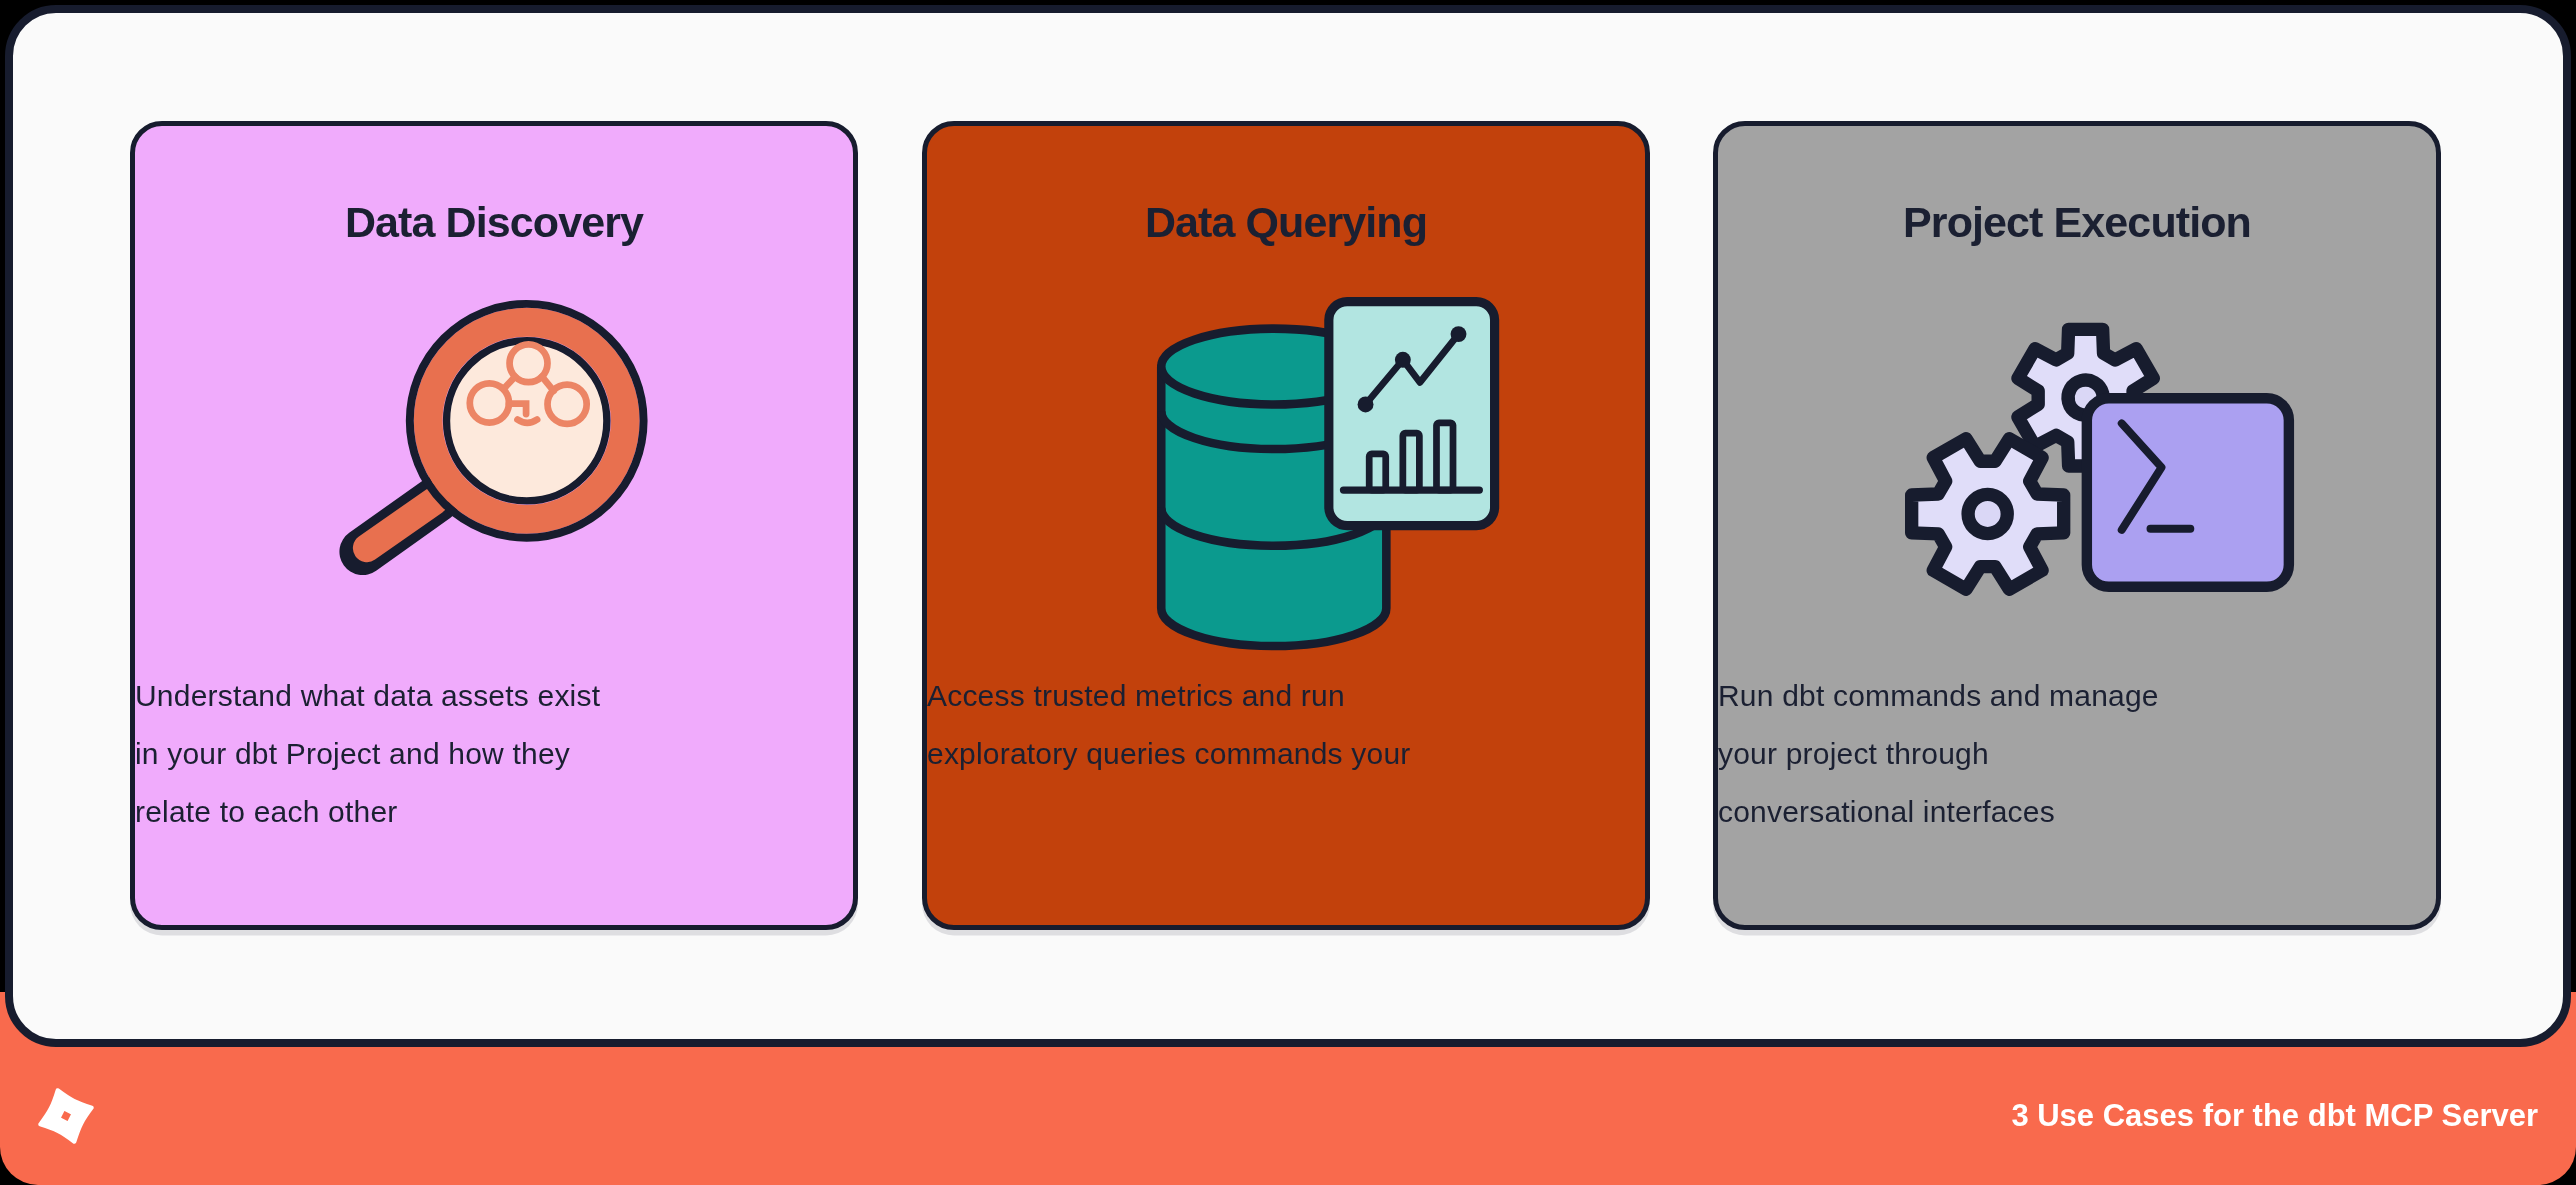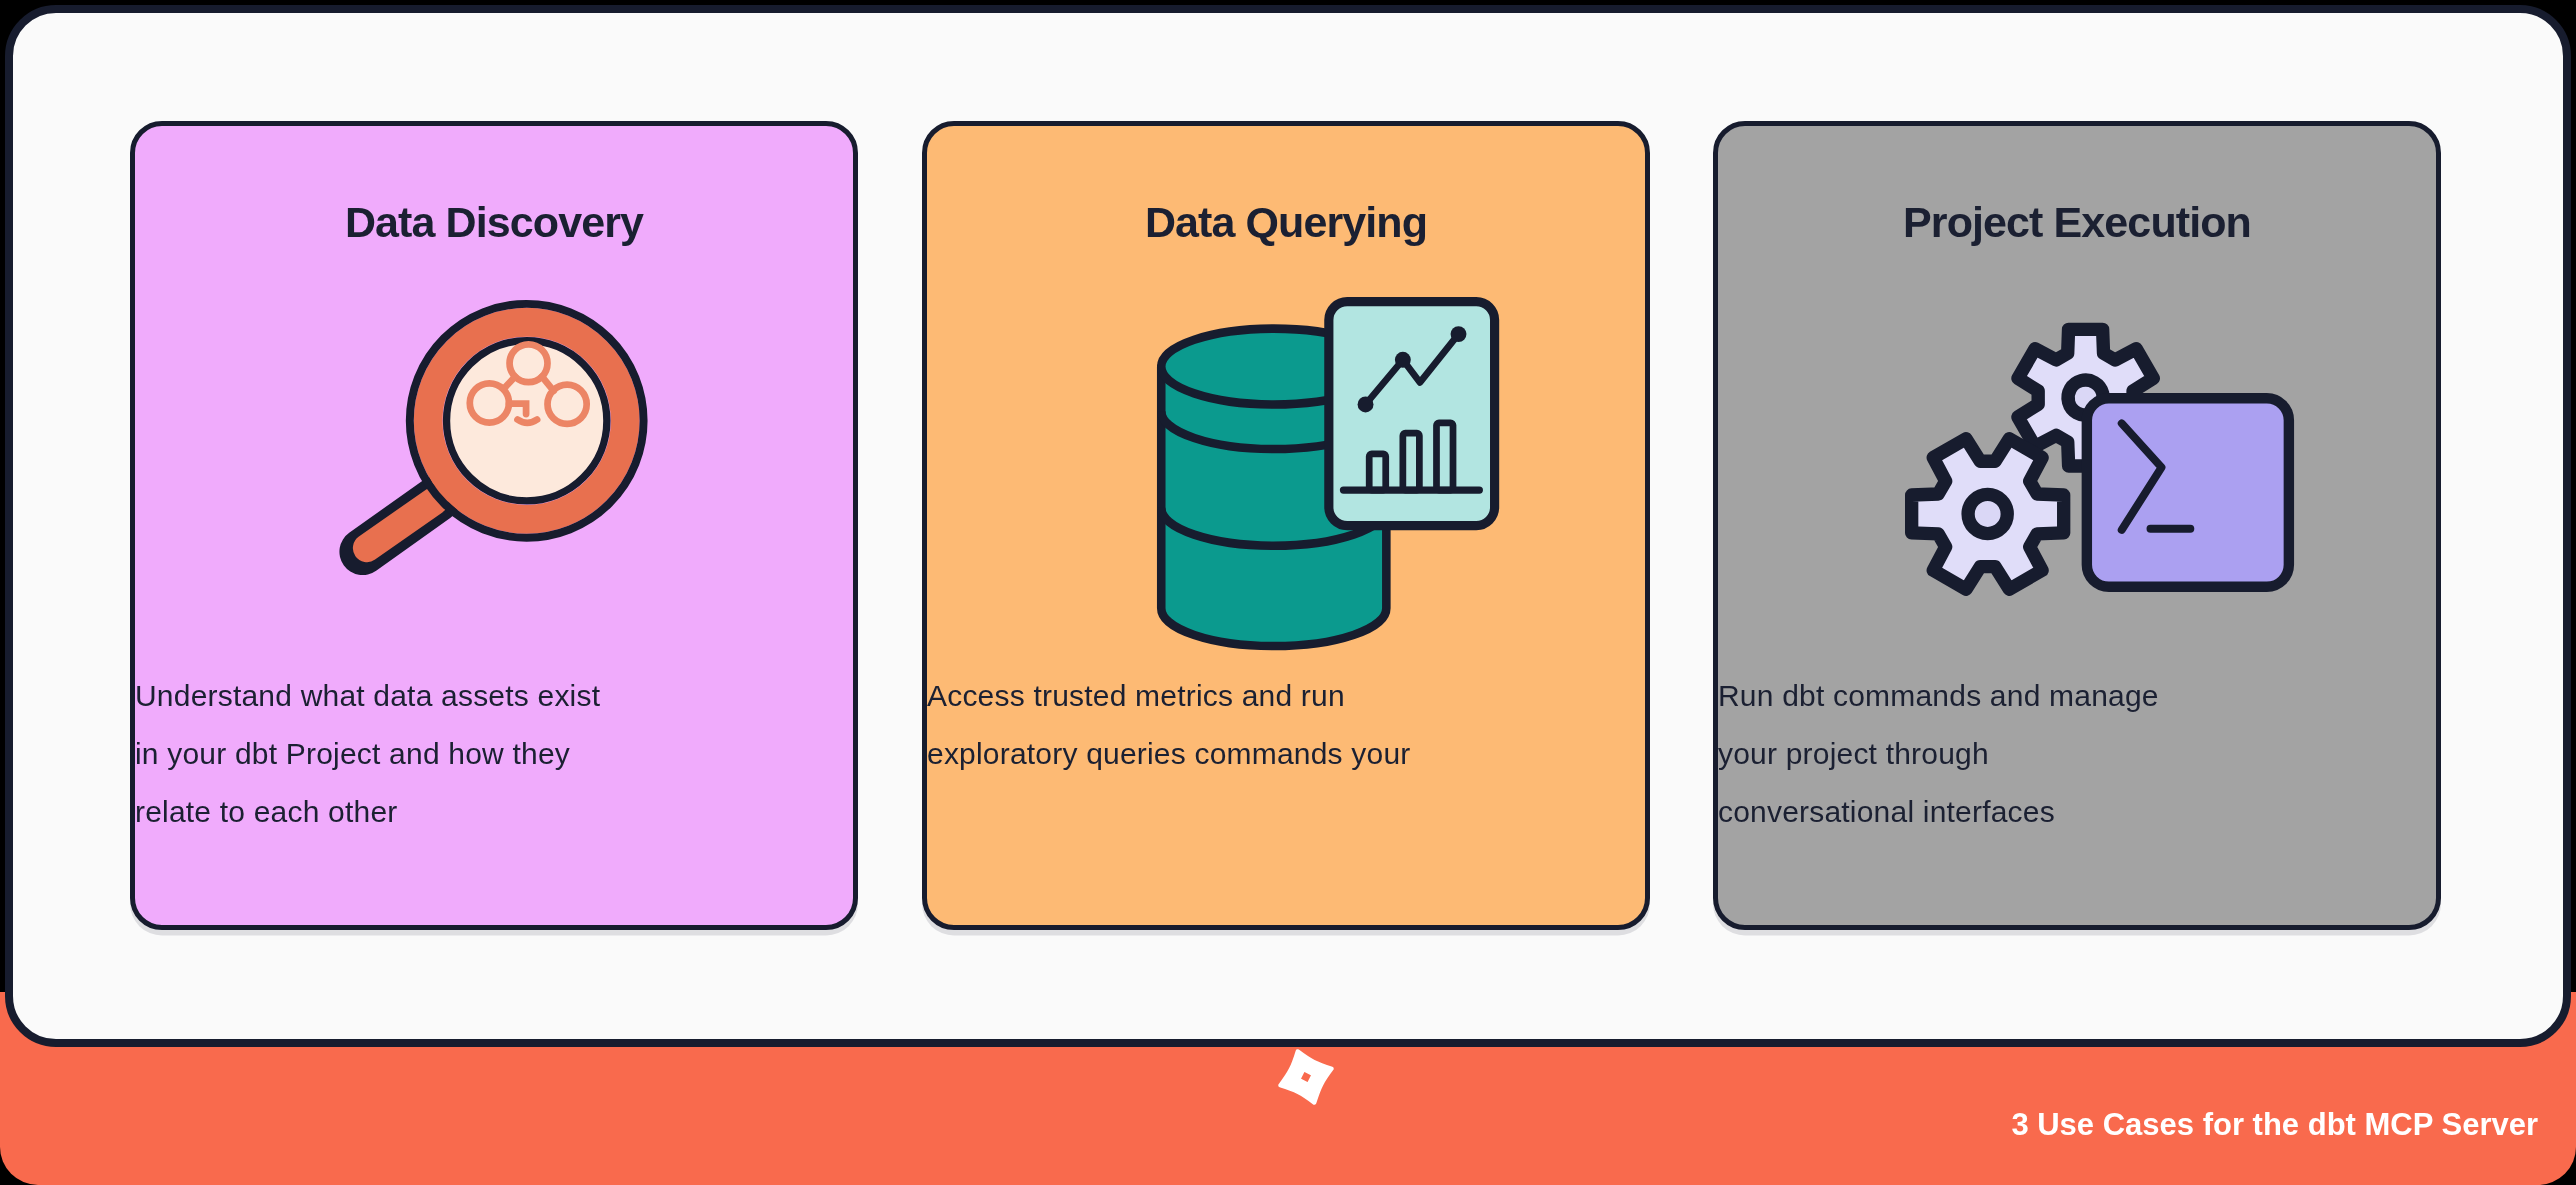--- a/index.html
+++ b/index.html
@@ -8,32 +8,32 @@
   
   .orange-band{position:absolute;left:0;right:0;top:992px;bottom:0;background:#F96A4D;
                border-radius:0 0 38px 38px;}
   
   .panel{position:absolute;left:4.9px;top:4.9px;width:2566px;height:1042px;box-sizing:border-box;
          background:#FAFAFA;border:8px solid #171C2E;border-radius:51px;}
   
   .card{position:absolute;top:121px;width:728px;height:809px;box-sizing:border-box;
         border:5.5px solid #171C2E;border-radius:32px;box-shadow:0 5.5px 0 rgba(23,28,46,0.12);}
   .card-1{left:130px;background:#f0abfc;}
-  .card-2{left:922px;background:#fdba74;padding-left:33px;}
+  .card-2{left:922px;background:#c2410c;padding-left:33px;}
   .card-3{left:1713px;background:#a3a3a3;}
   .card-title{position:absolute;top:72px;left:0;right:0;text-align:center;
               font-size:43px;font-weight:700;letter-spacing:-0.9px;color:#1B2032;}
   .card-text{position:absolute;top:541px;left:0;right:0;text-align:left;
              font-size:30px;line-height:58px;letter-spacing:0.2px;color:#1B2032;}
   .icon-svg{position:absolute;}
   .icon-1{left:200px;top:143px;}
   .icon-2{left:211px;top:161px;}
   .icon-3{left:135px;top:149px;}
   
-  .footer{position:absolute;left:0;right:0;top:1047px;height:138px;display:flex;align-items:center;flex-direction:column;}
+  .footer{position:absolute;left:0;right:0;top:1047px;height:138px;display:flex;align-items:center;}
   .footer-logo{margin-left:36px;width:60px;height:60px;flex:0 0 auto;}
   .footer-caption{margin-left:auto;margin-right:38px;font-size:31px;font-weight:700;color:#FFFFFF;
                   letter-spacing:0px;}
 </style>
 </head>
 <body>
 
 <div class="stage">
 
   <div class="orange-band"></div>

